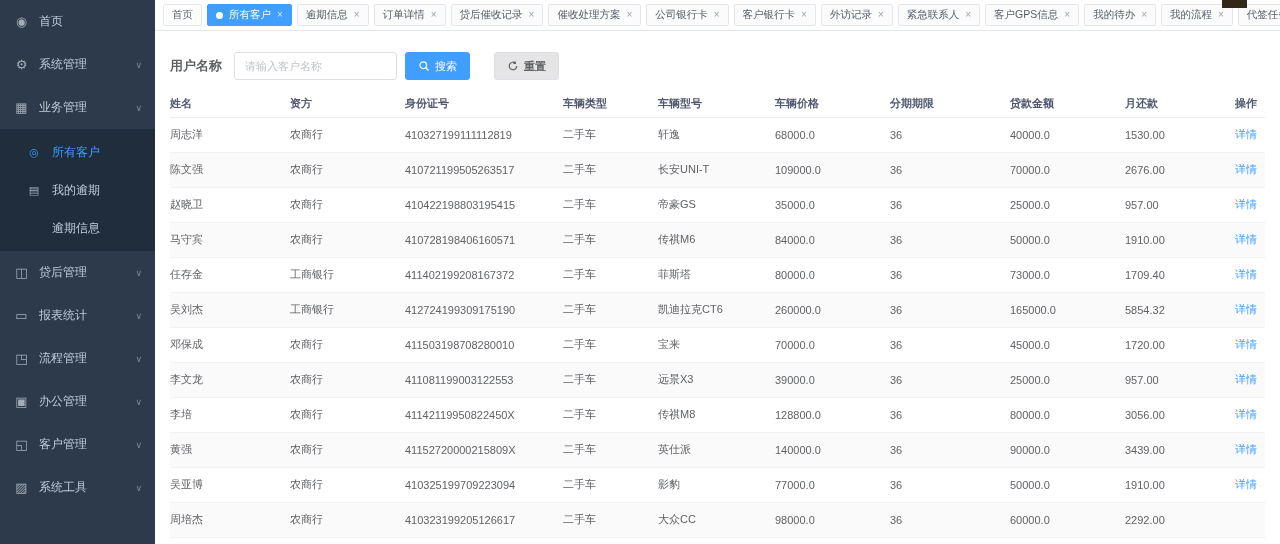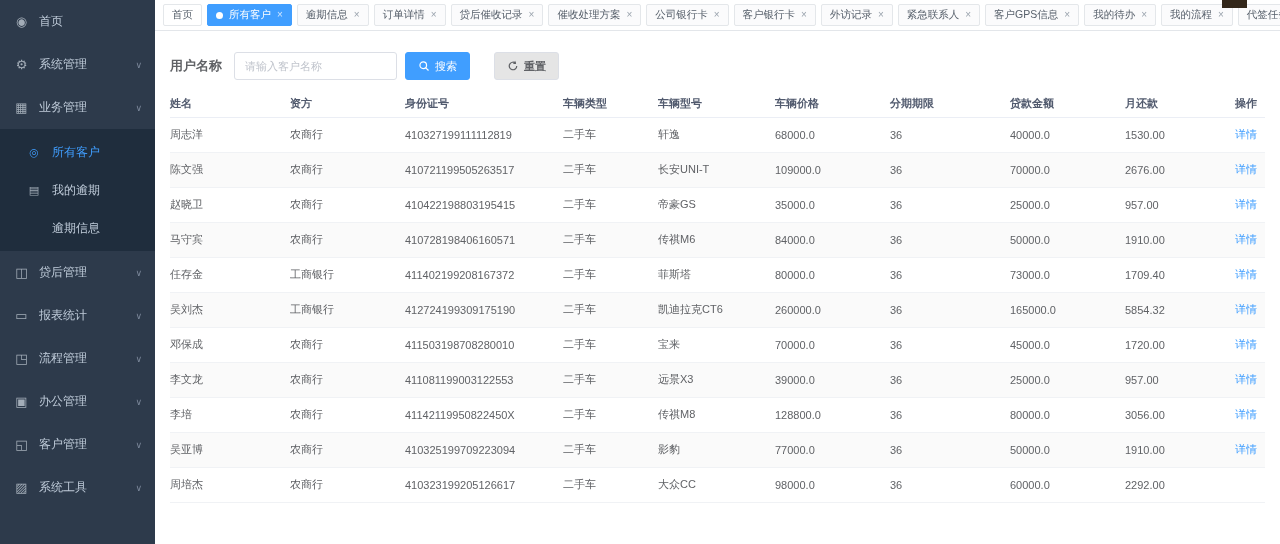--- a/index.html
+++ b/index.html
@@ -382,20 +382,32 @@
               <td>41142119950822450X</td>
               <td>二手车</td>
               <td>传祺M8</td>
               <td>128800.0</td>
               <td>36</td>
               <td>80000.0</td>
               <td>3056.00</td>
               <td><a class="detail-link">详情</a></td>
             </tr>
 
+            <tr>
+              <td>黄强</td>
+              <td>农商行</td>
+              <td>41152720000215809X</td>
+              <td>二手车</td>
+              <td>英仕派</td>
+              <td>140000.0</td>
+              <td>36</td>
+              <td>90000.0</td>
+              <td>3439.00</td>
+              <td><a class="detail-link">详情</a></td>
+            </tr>
 
             <tr>
               <td>吴亚博</td>
               <td>农商行</td>
               <td>410325199709223094</td>
               <td>二手车</td>
               <td>影豹</td>
               <td>77000.0</td>
               <td>36</td>
               <td>50000.0</td>

